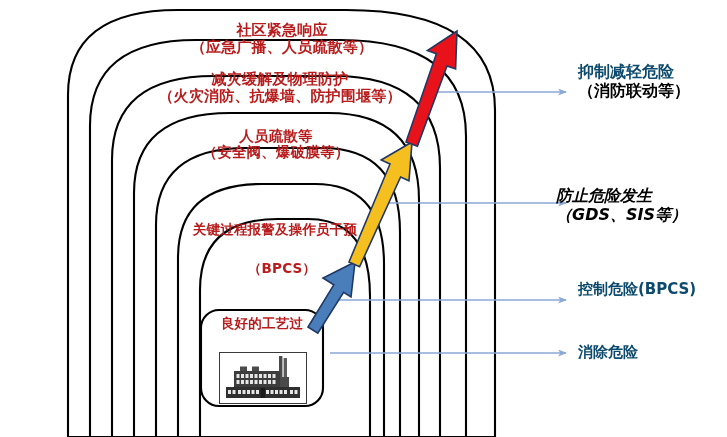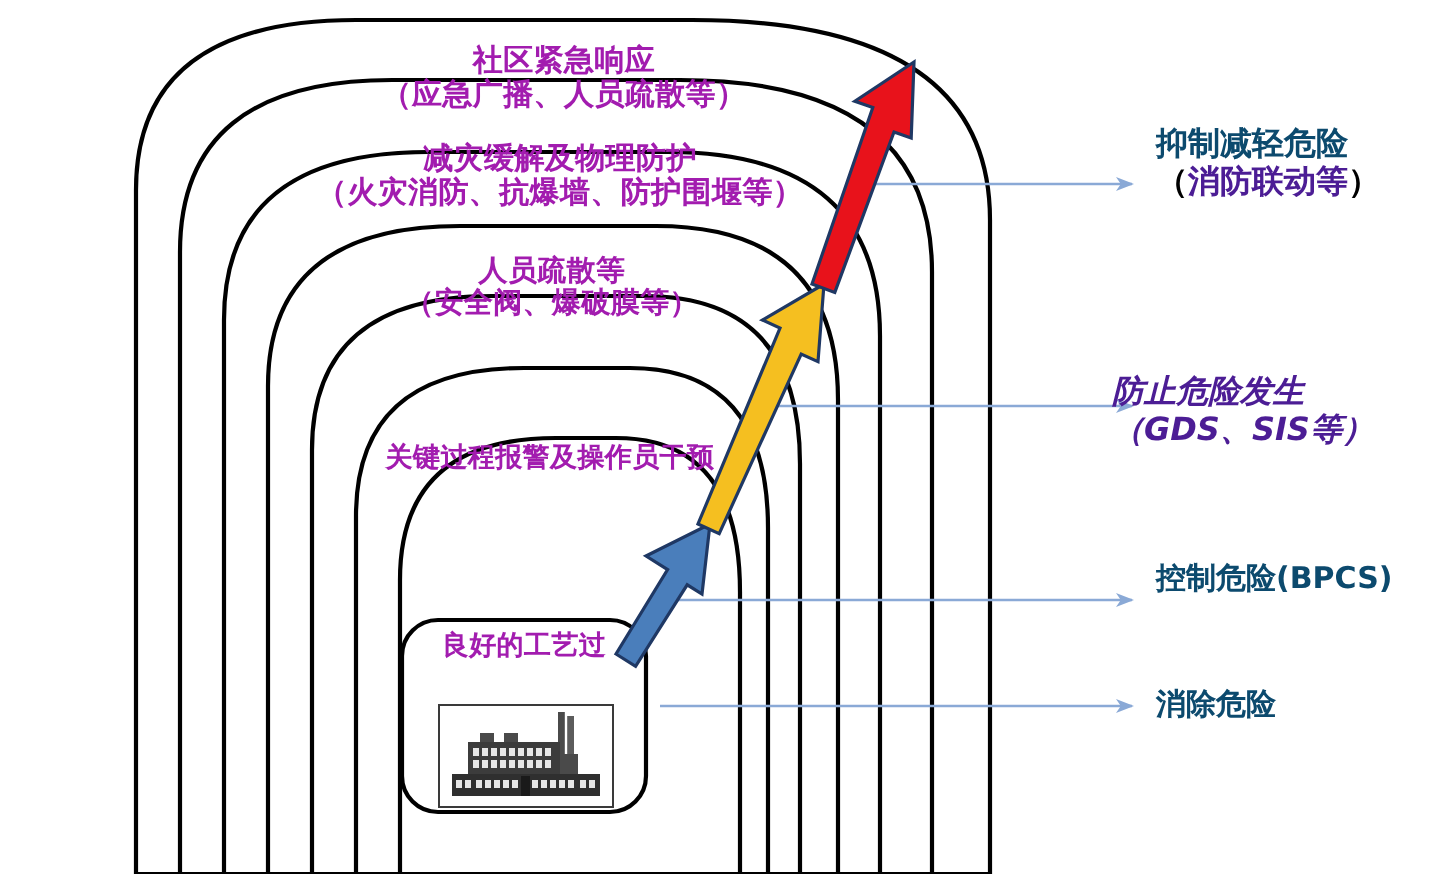--- a/index.html
+++ b/index.html
@@ -20,40 +20,40 @@
   #diagram-svg {
     position: absolute;
     left: 0;
     top: 0;
     width: 727px;
     height: 437px;
   }
   .layer-text {
     position: absolute;
     text-align: center;
-    color: #a21caf;
+    color: #b91c1c;
     font-weight: bold;
     line-height: 1.12;
     letter-spacing: 0.2px;
     white-space: nowrap;
     pointer-events: none;
   }
   .layer-text .l1, .layer-text .l2 {
     display: block;
   }
   .side-label {
     position: absolute;
     text-align: left;
     font-weight: bold;
     line-height: 1.2;
     white-space: nowrap;
   }
   .side-label .sl-main { display: block; }
   .side-label .sl-sub  { display: block; }
-  .red { color: #4c1d95; }
+  .red { color: #000000; }
   .black { color: #0c4a6e; }
   .paren { color: #000000; }
   .factory-box {
     position: absolute;
     border: 1px solid #3a3a3a;
     background: #ffffff;
     overflow: hidden;
   }
 </style>
 </head>
@@ -113,20 +113,21 @@
     <span class="l1">人员疏散等</span>
     <span class="l2">（安全阀、爆破膜等）</span>
   </div>
 
 
   <div class="layer-text" style="left:146px; top:222px; width:258px; font-size:13.5px;">
     <span class="l1">关键过程报警及操作员干预</span>
   </div>
 
   <div class="layer-text" style="left:176px; top:261px; width:212px; font-size:13.5px;">
+    <span class="l2">（BPCS）</span>
   </div>
 
   <div class="layer-text" style="left:196px; top:316px; width:132px; font-size:13.5px;">
     <span class="l1">良好的工艺过</span>
   </div>
 
   <div class="factory-box" style="left:219px; top:352px; width:86px; height:50px;">
     <svg viewBox="0 0 86 50" width="86" height="50">
       <rect x="0" y="0" width="86" height="50" fill="#ffffff"></rect>
 

